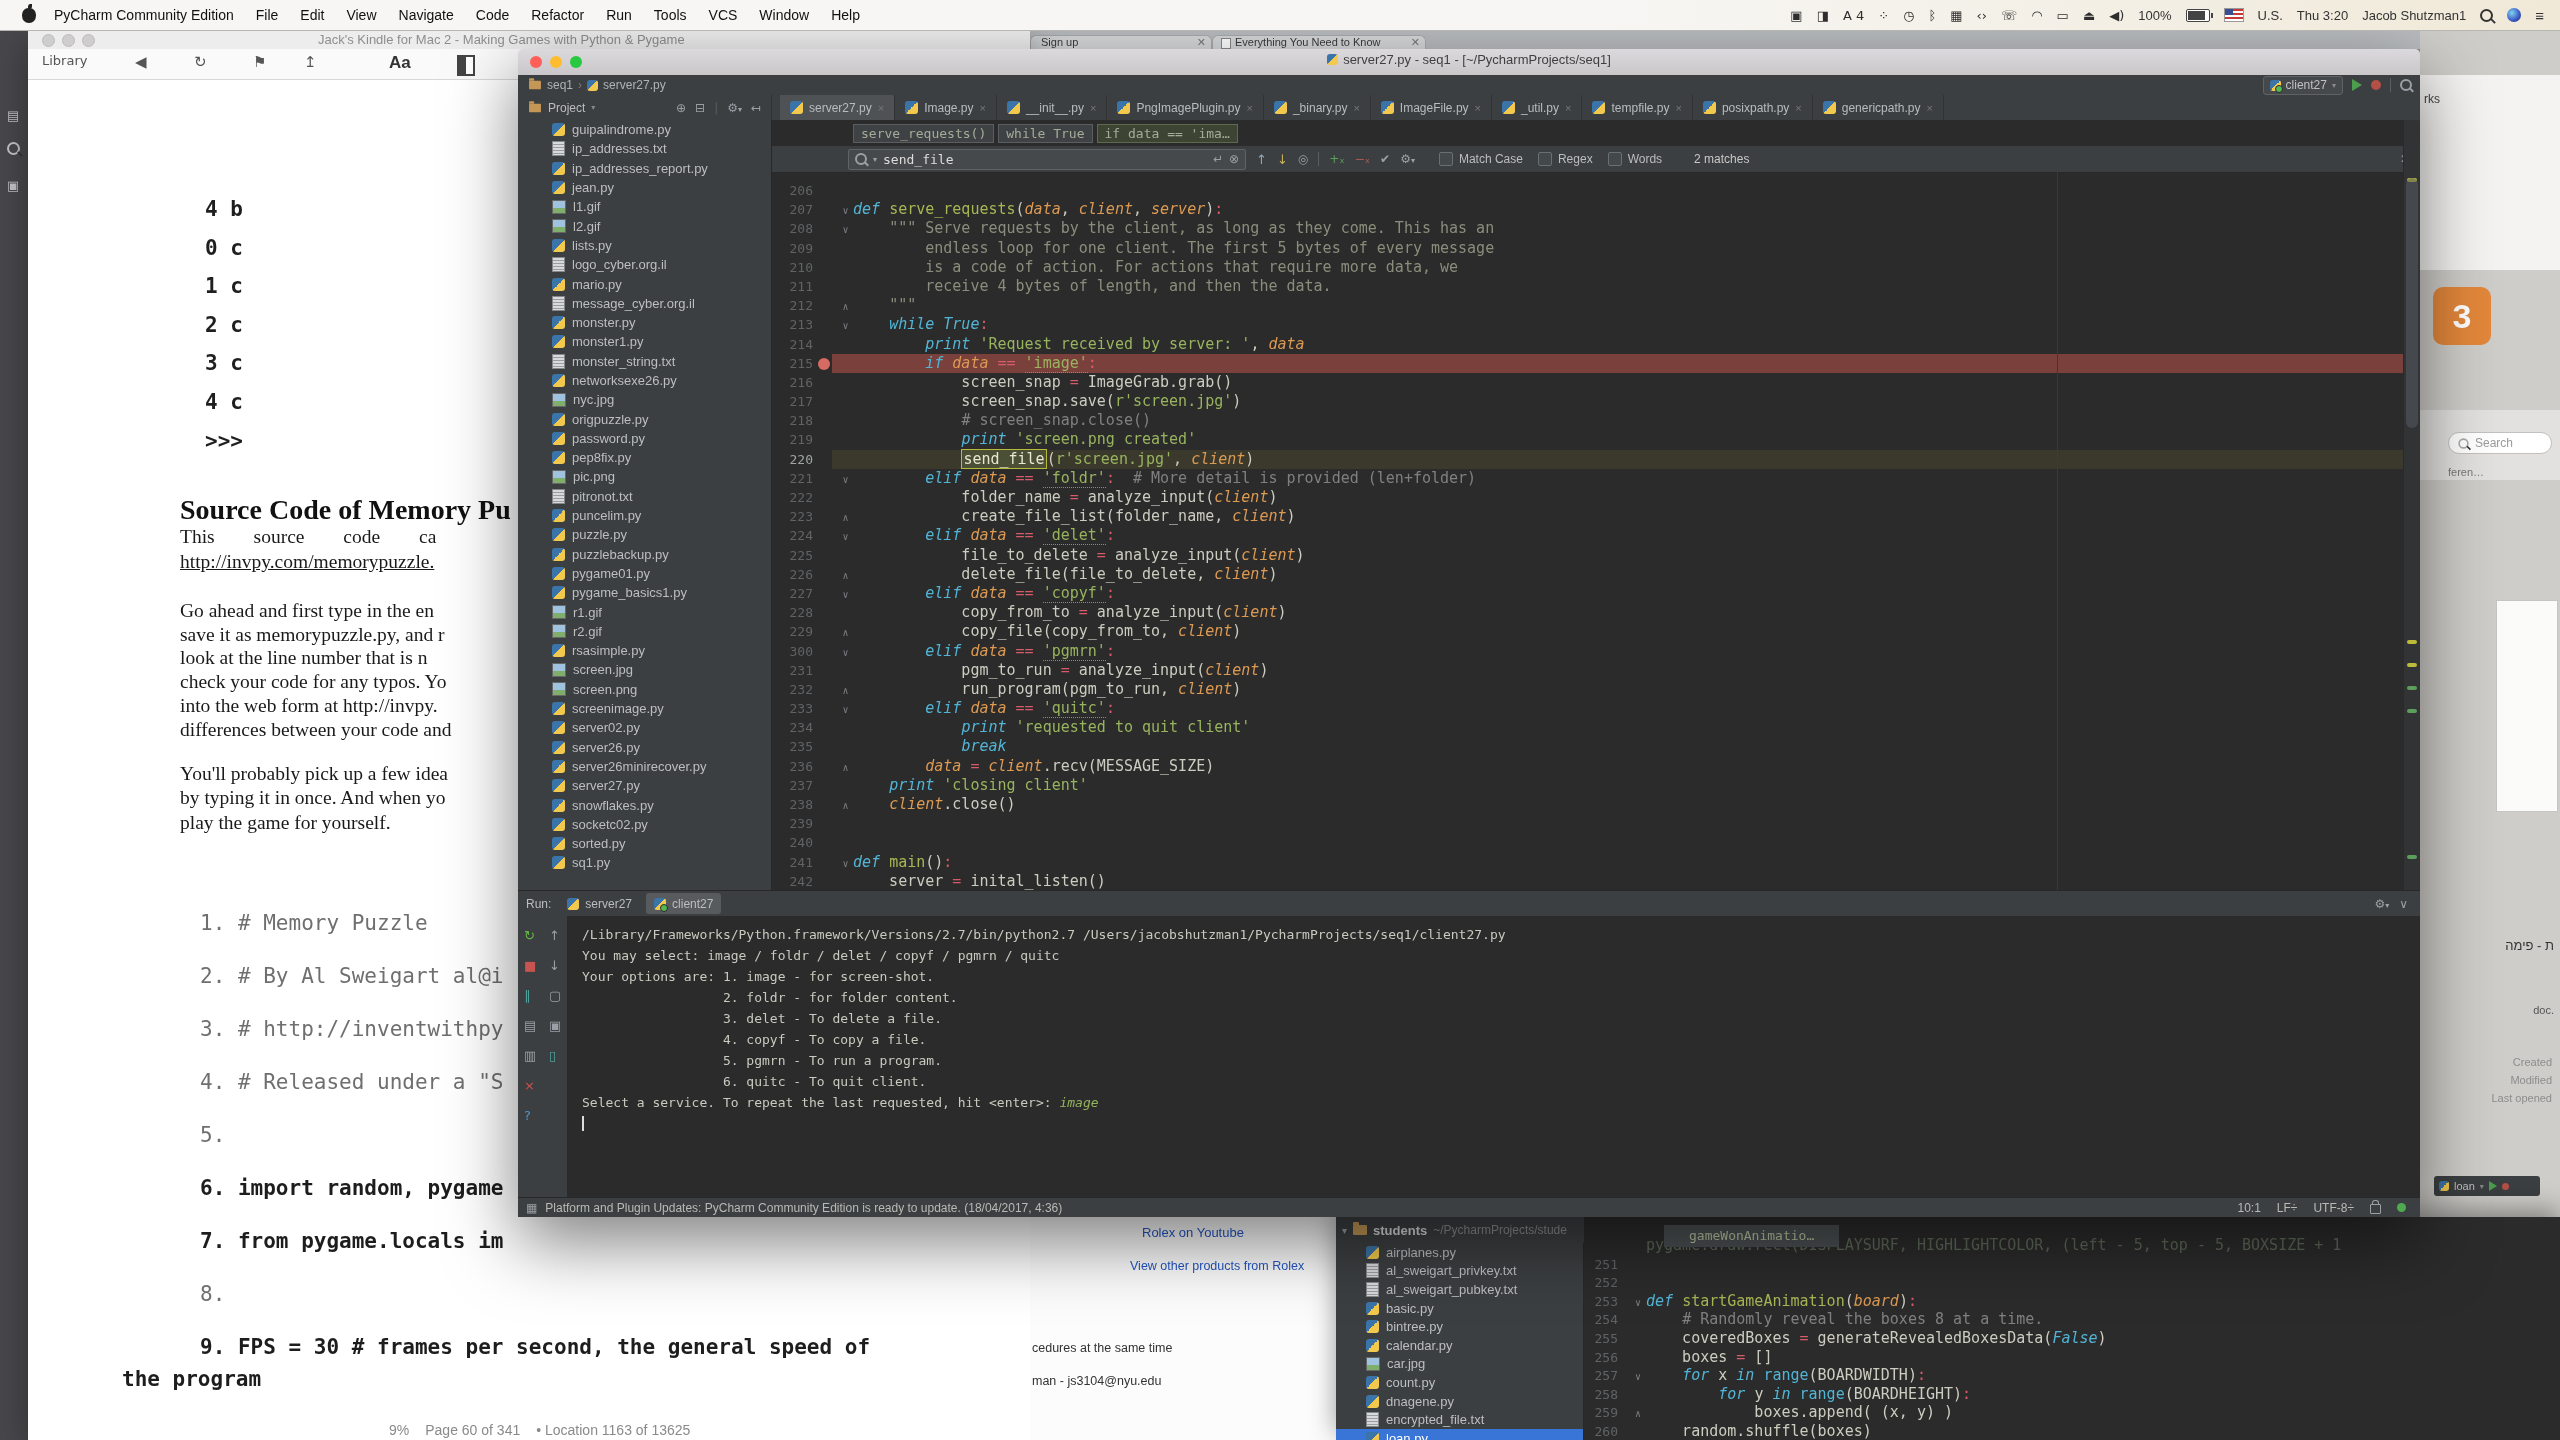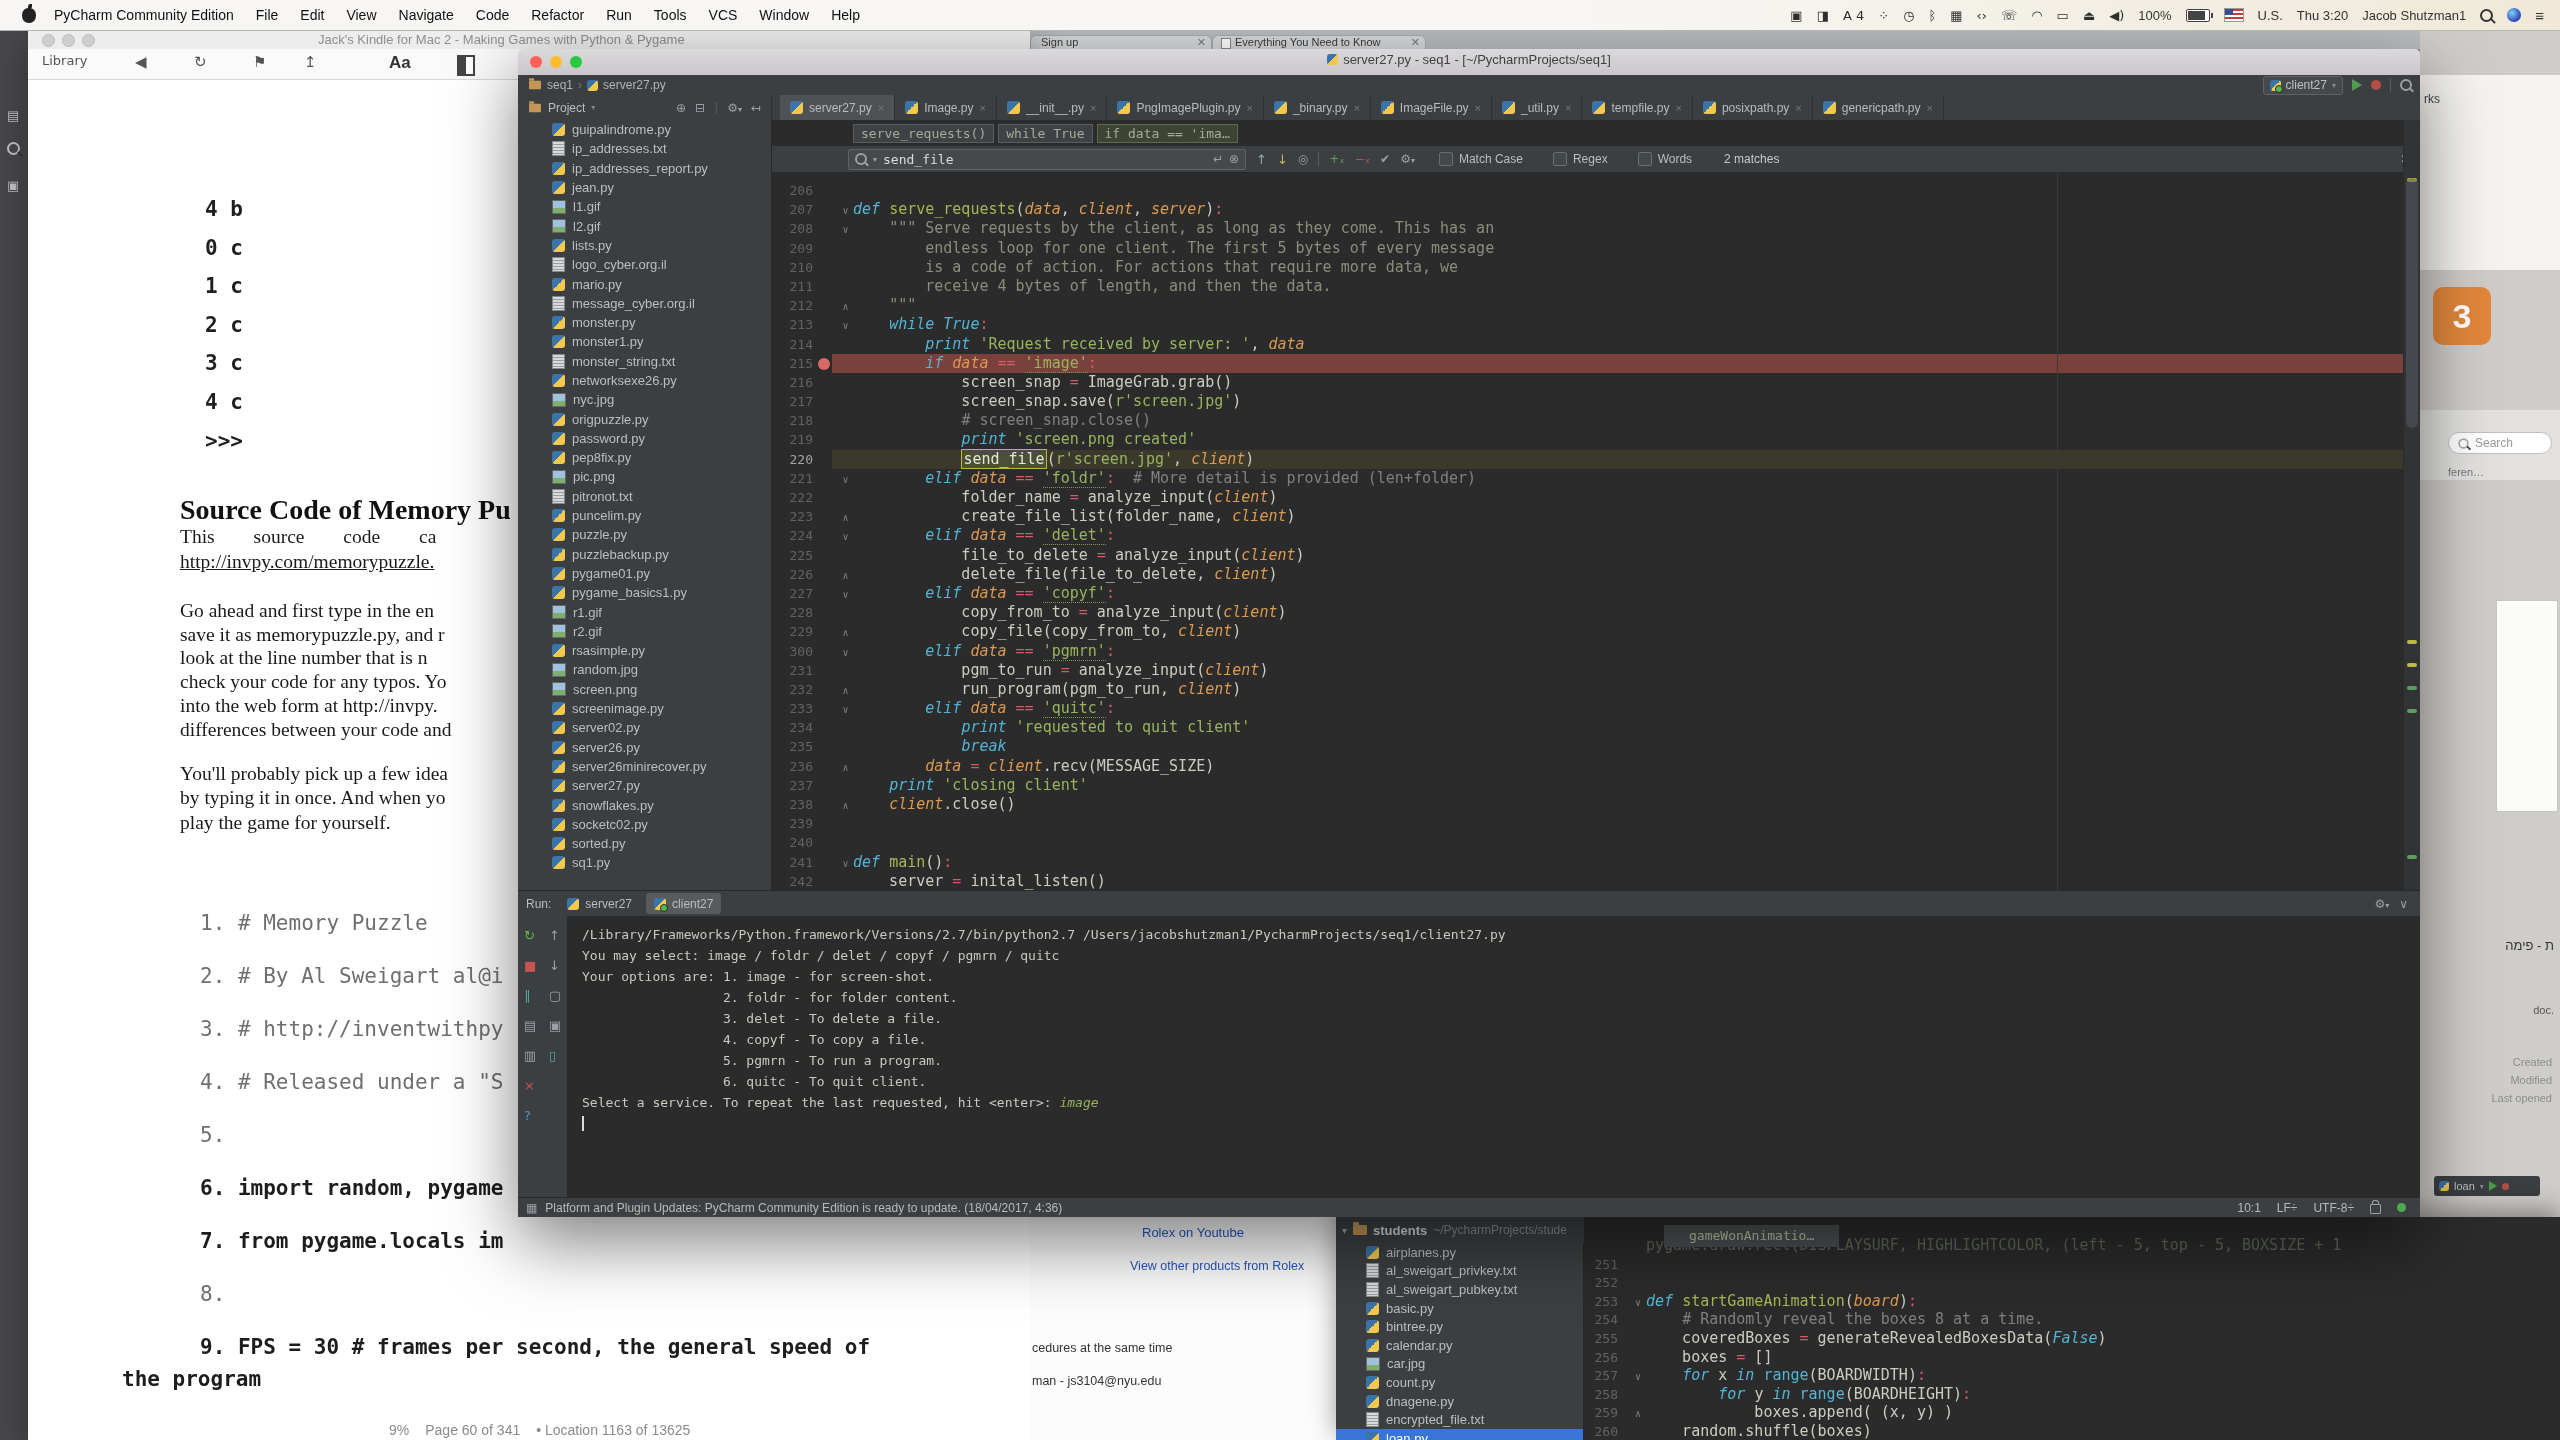--- a/index.html
+++ b/index.html
@@ -586,21 +586,21 @@
         <div class="trow">
           <span class="icon-img"></span>
           <span>r2.gif</span>
         </div>
         <div class="trow">
           <span class="icon-py"></span>
           <span>rsasimple.py</span>
         </div>
         <div class="trow">
           <span class="icon-img"></span>
-          <span>random.jpg</span>
+          <span>screen.jpg</span>
         </div>
         <div class="trow">
           <span class="icon-img"></span>
           <span>screen.png</span>
         </div>
         <div class="trow">
           <span class="icon-py"></span>
           <span>screenimage.py</span>
         </div>
         <div class="trow">
@@ -652,21 +652,21 @@
           <span class="sicon">⊗</span>
         </span>
         <span class="sicon" style="color:#94a7b8;font-size:13px;">↑</span>
         <span class="sicon" style="color:#c7b35c;font-size:13px;">↓</span>
         <span class="sicon">◎</span>
         <span style="width:1px;height:14px;background:#5a5e60;"></span>
         <span class="sicon" style="color:#5c9e5c;">+ₓ</span>
         <span class="sicon" style="color:#b05959;">−ₓ</span>
         <span class="sicon">✔</span>
         <span class="sicon">⚙<span style="font-size:8px;">▾</span></span>
-        <span style="display:flex;gap:30px;margin-left:14px;">
+        <span style="display:flex;gap:15px;margin-left:14px;">
             <span class="cb">
               <span class="cbbox"></span>
               <span>Match Case</span>
             </span>
             <span class="cb">
               <span class="cbbox"></span>
               <span>Regex</span>
             </span>
             <span class="cb">
               <span class="cbbox"></span>

